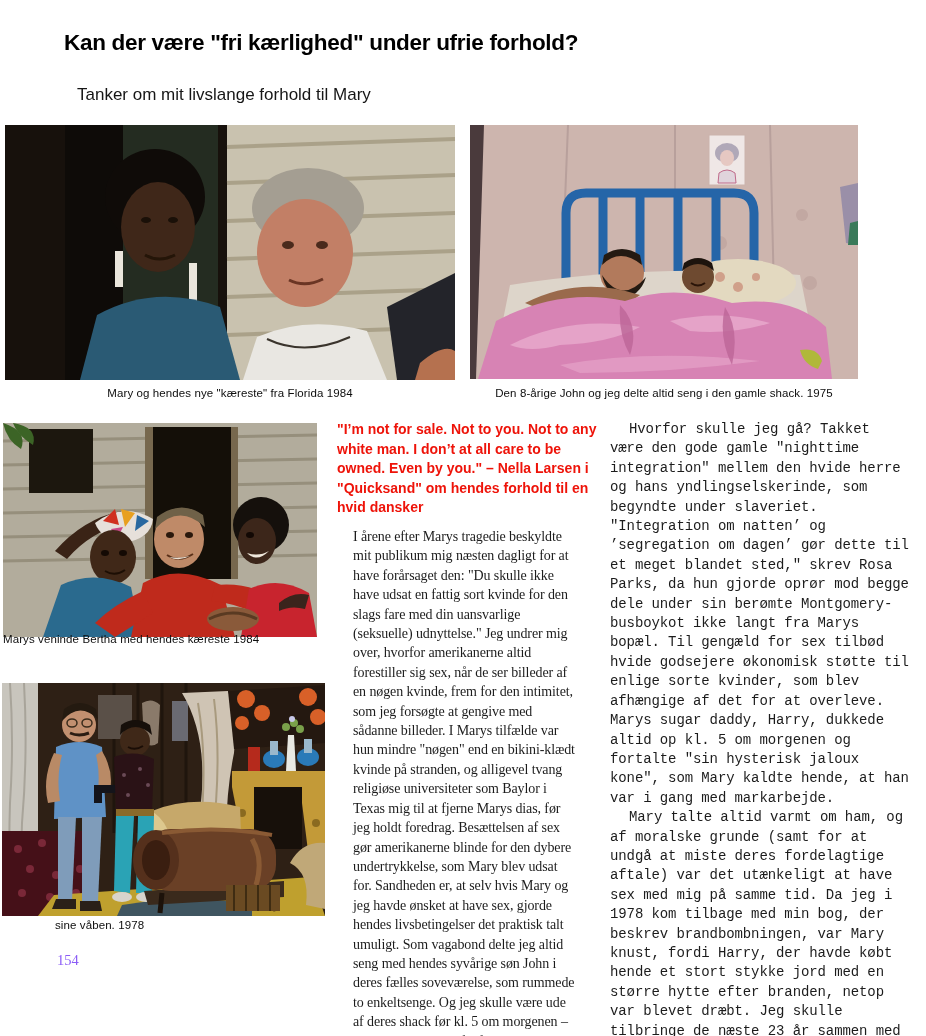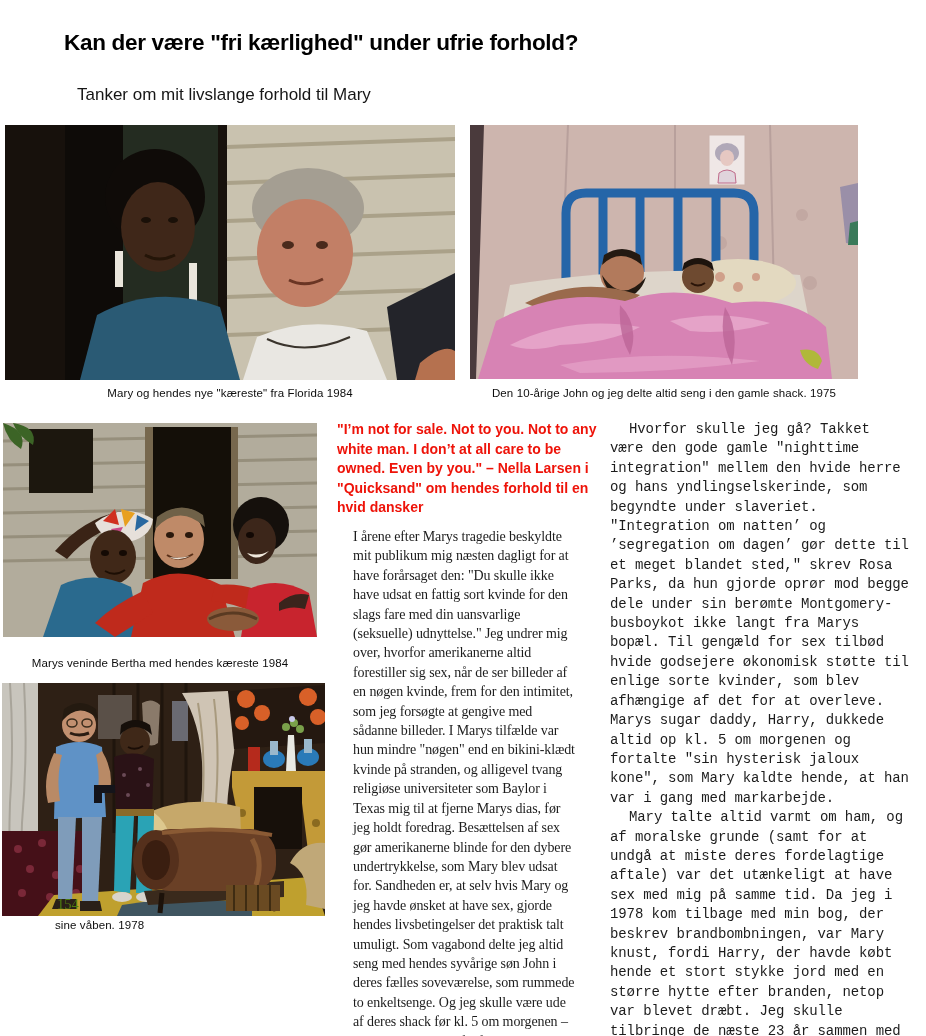--- a/index.html
+++ b/index.html
@@ -6,31 +6,31 @@
   .page{position:relative;width:926px;height:1036px;background:#fff;overflow:hidden;
         font-family:"Liberation Sans",sans-serif;color:#111;}
   .abs{position:absolute;}
   .title{left:64px;top:30px;font-size:22.5px;font-weight:bold;letter-spacing:-0.3px;color:#000;margin:0;white-space:nowrap;}
   .subtitle{left:69px;top:77px;font-size:17px;font-weight:400;color:#161616;margin:8px;white-space:nowrap;}
   figure{position:absolute;margin:0;padding:0;}
   figure svg{display:block;width:100%;height:100%;}
   .caption{font-size:11.5px;line-height:15px;color:#0d0d0d;letter-spacing:0.1px;}
   .cap1{left:5px;top:386px;width:450px;text-align:center;}
   .cap2{left:470px;top:386px;width:388px;text-align:center;}
-  .cap3{left:3px;top:656px;width:314px;text-align:center;}
+  .cap3{left:3px;top:632px;width:314px;}
   .cap4{left:55px;top:918px;width:276px;text-align:left;}
   .cap4 .l1{padding-left:10px;}
   .quote{left:337px;top:420px;width:264px;font-size:14px;line-height:19.5px;font-weight:600;}
   .bodycol{font-family:"Liberation Serif","DejaVu Serif",serif;font-size:14px;line-height:19.4px;
            color:#1c1c1c;text-align:left;letter-spacing:-0.1px;}
   .col1{left:337px;top:511px;width:258px;}
   .col2{left:610px;top:420px;width:301px;}
   .col2 p{margin:0;text-indent:19px;font-family:Liberation Mono, monospace;}
   .col1 p{margin:16px;}
-  .pagenum{left:57px;top:896px;font-family:"Liberation Serif","DejaVu Serif",serif;font-size:14.5px;color:#4d7c0f;}
+  .pagenum{left:57px;top:952px;font-family:"Liberation Serif","DejaVu Serif",serif;font-size:14.5px;color:#8b5cf6;}
 </style>
 </head>
 <body>
 
 <div class="page">
 
   <h1 class="abs title">Kan der være "fri kærlighed" under ufrie forhold?</h1>
   <h2 class="abs subtitle">Tanker om mit livslange forhold til Mary</h2>
 
   <figure class="abs" style="left:5px;top:125px;width:450px;height:255px;">
@@ -117,21 +117,21 @@
       </g>
       <g fill="#bd6698" opacity="0.8">
         <path d="M150 180 Q170 200 160 230 Q148 210 150 180 Z"></path>
         <path d="M255 182 Q270 205 262 240 Q248 212 255 182 Z"></path>
       </g>
       <path d="M330 225 Q348 222 352 236 L348 244 Q334 240 330 225 Z" fill="#b0b83a"></path>
     </svg>
   </figure>
 
   <div class="abs caption cap1">Mary og hendes nye "kæreste" fra Florida 1984</div>
-  <div class="abs caption cap2">Den 10-årige John og jeg delte altid seng i den gamle shack. 1975</div>
+  <div class="abs caption cap2">Den 8-årige John og jeg delte altid seng i den gamle shack. 1975</div>
 
   <figure class="abs" style="left:3px;top:423px;width:314px;height:214px;">
     <svg viewBox="0 0 314 214" preserveAspectRatio="none">
       <rect width="314" height="214" fill="#b2ac9c"></rect>
       <g stroke="#968f7c" stroke-width="3">
         <line x1="0" y1="18" x2="314" y2="12"></line>
           <line x1="0" y1="42" x2="314" y2="36"></line>
         <line x1="0" y1="66" x2="314" y2="60"></line>
           <line x1="0" y1="90" x2="314" y2="84"></line>
         <line x1="0" y1="114" x2="314" y2="108"></line>

